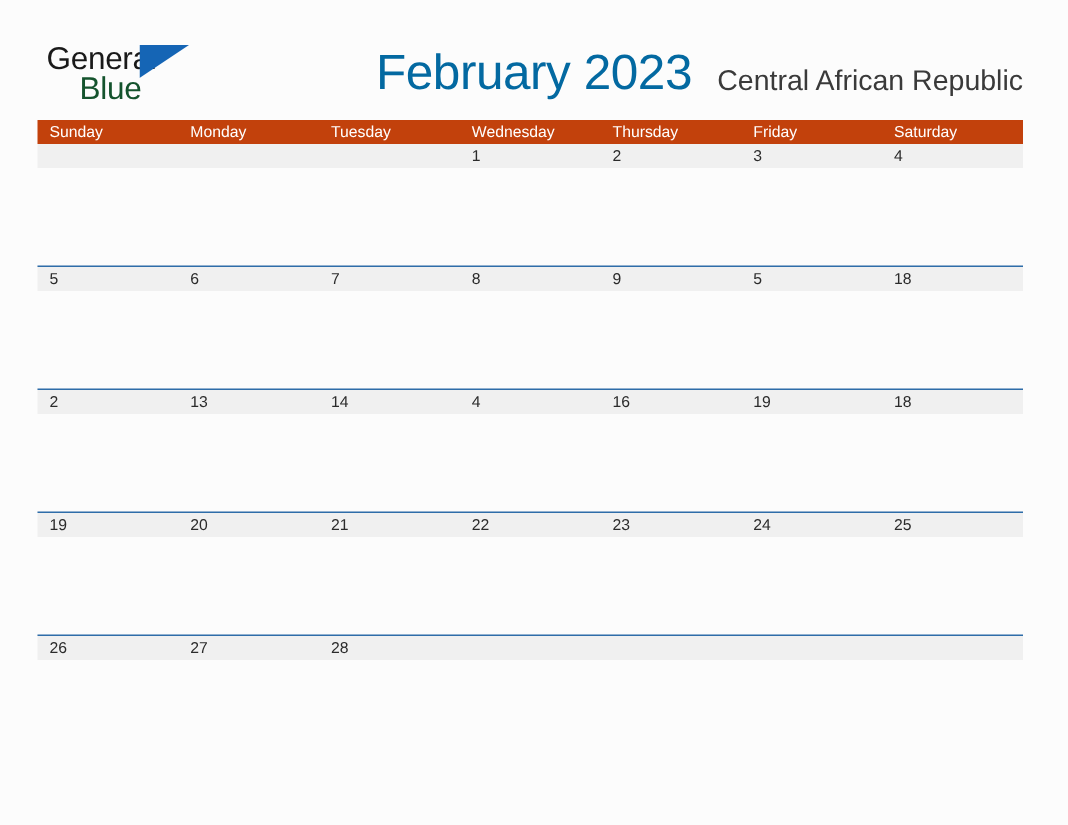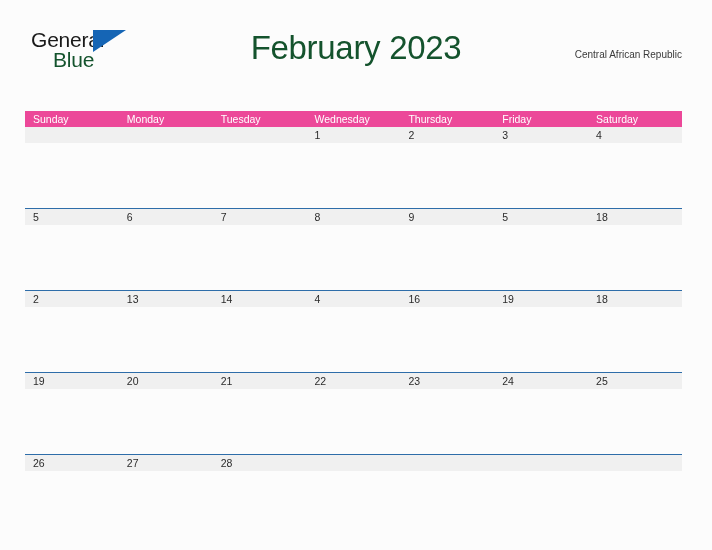--- a/index.html
+++ b/index.html
@@ -60,52 +60,51 @@
     height: 22px;
   }
 
   .cal-title {
     position: absolute;
     left: 0;
     top: 28px;
     width: 712px;
     text-align: center;
     font-size: 33px;
-    color: #14532d;
+    color: #0369a1;
     font-family: "Liberation Sans", sans-serif;
     font-weight: normal;
     letter-spacing: -0.3px;
     line-height: 40px;
   }
 
   .cal-region {
     position: absolute;
     right: 30px;
     top: 45px;
-    font-size: 10px;
+    font-size: 19px;
     color: #3a3a3a;
     font-family: "Liberation Sans", sans-serif;
     line-height: 20px;
     white-space: nowrap;
   }
 
   
   .calendar {
     position: absolute;
     left: 25px;
     top: 80px;
     width: 657px;
   }
 
   .weekday-header {
     display: flex;
     width: 100%;
     height: 16px;
-    background: #ec4899;
-    margin-top: 31px;
+    background: #c2410c;
   }
   .weekday-cell {
     width: 14.2857%;
     box-sizing: border-box;
     padding-left: 8px;
     color: #ffffff;
     font-size: 10.5px;
     line-height: 16px;
     font-family: "Liberation Sans", sans-serif;
     white-space: nowrap;

